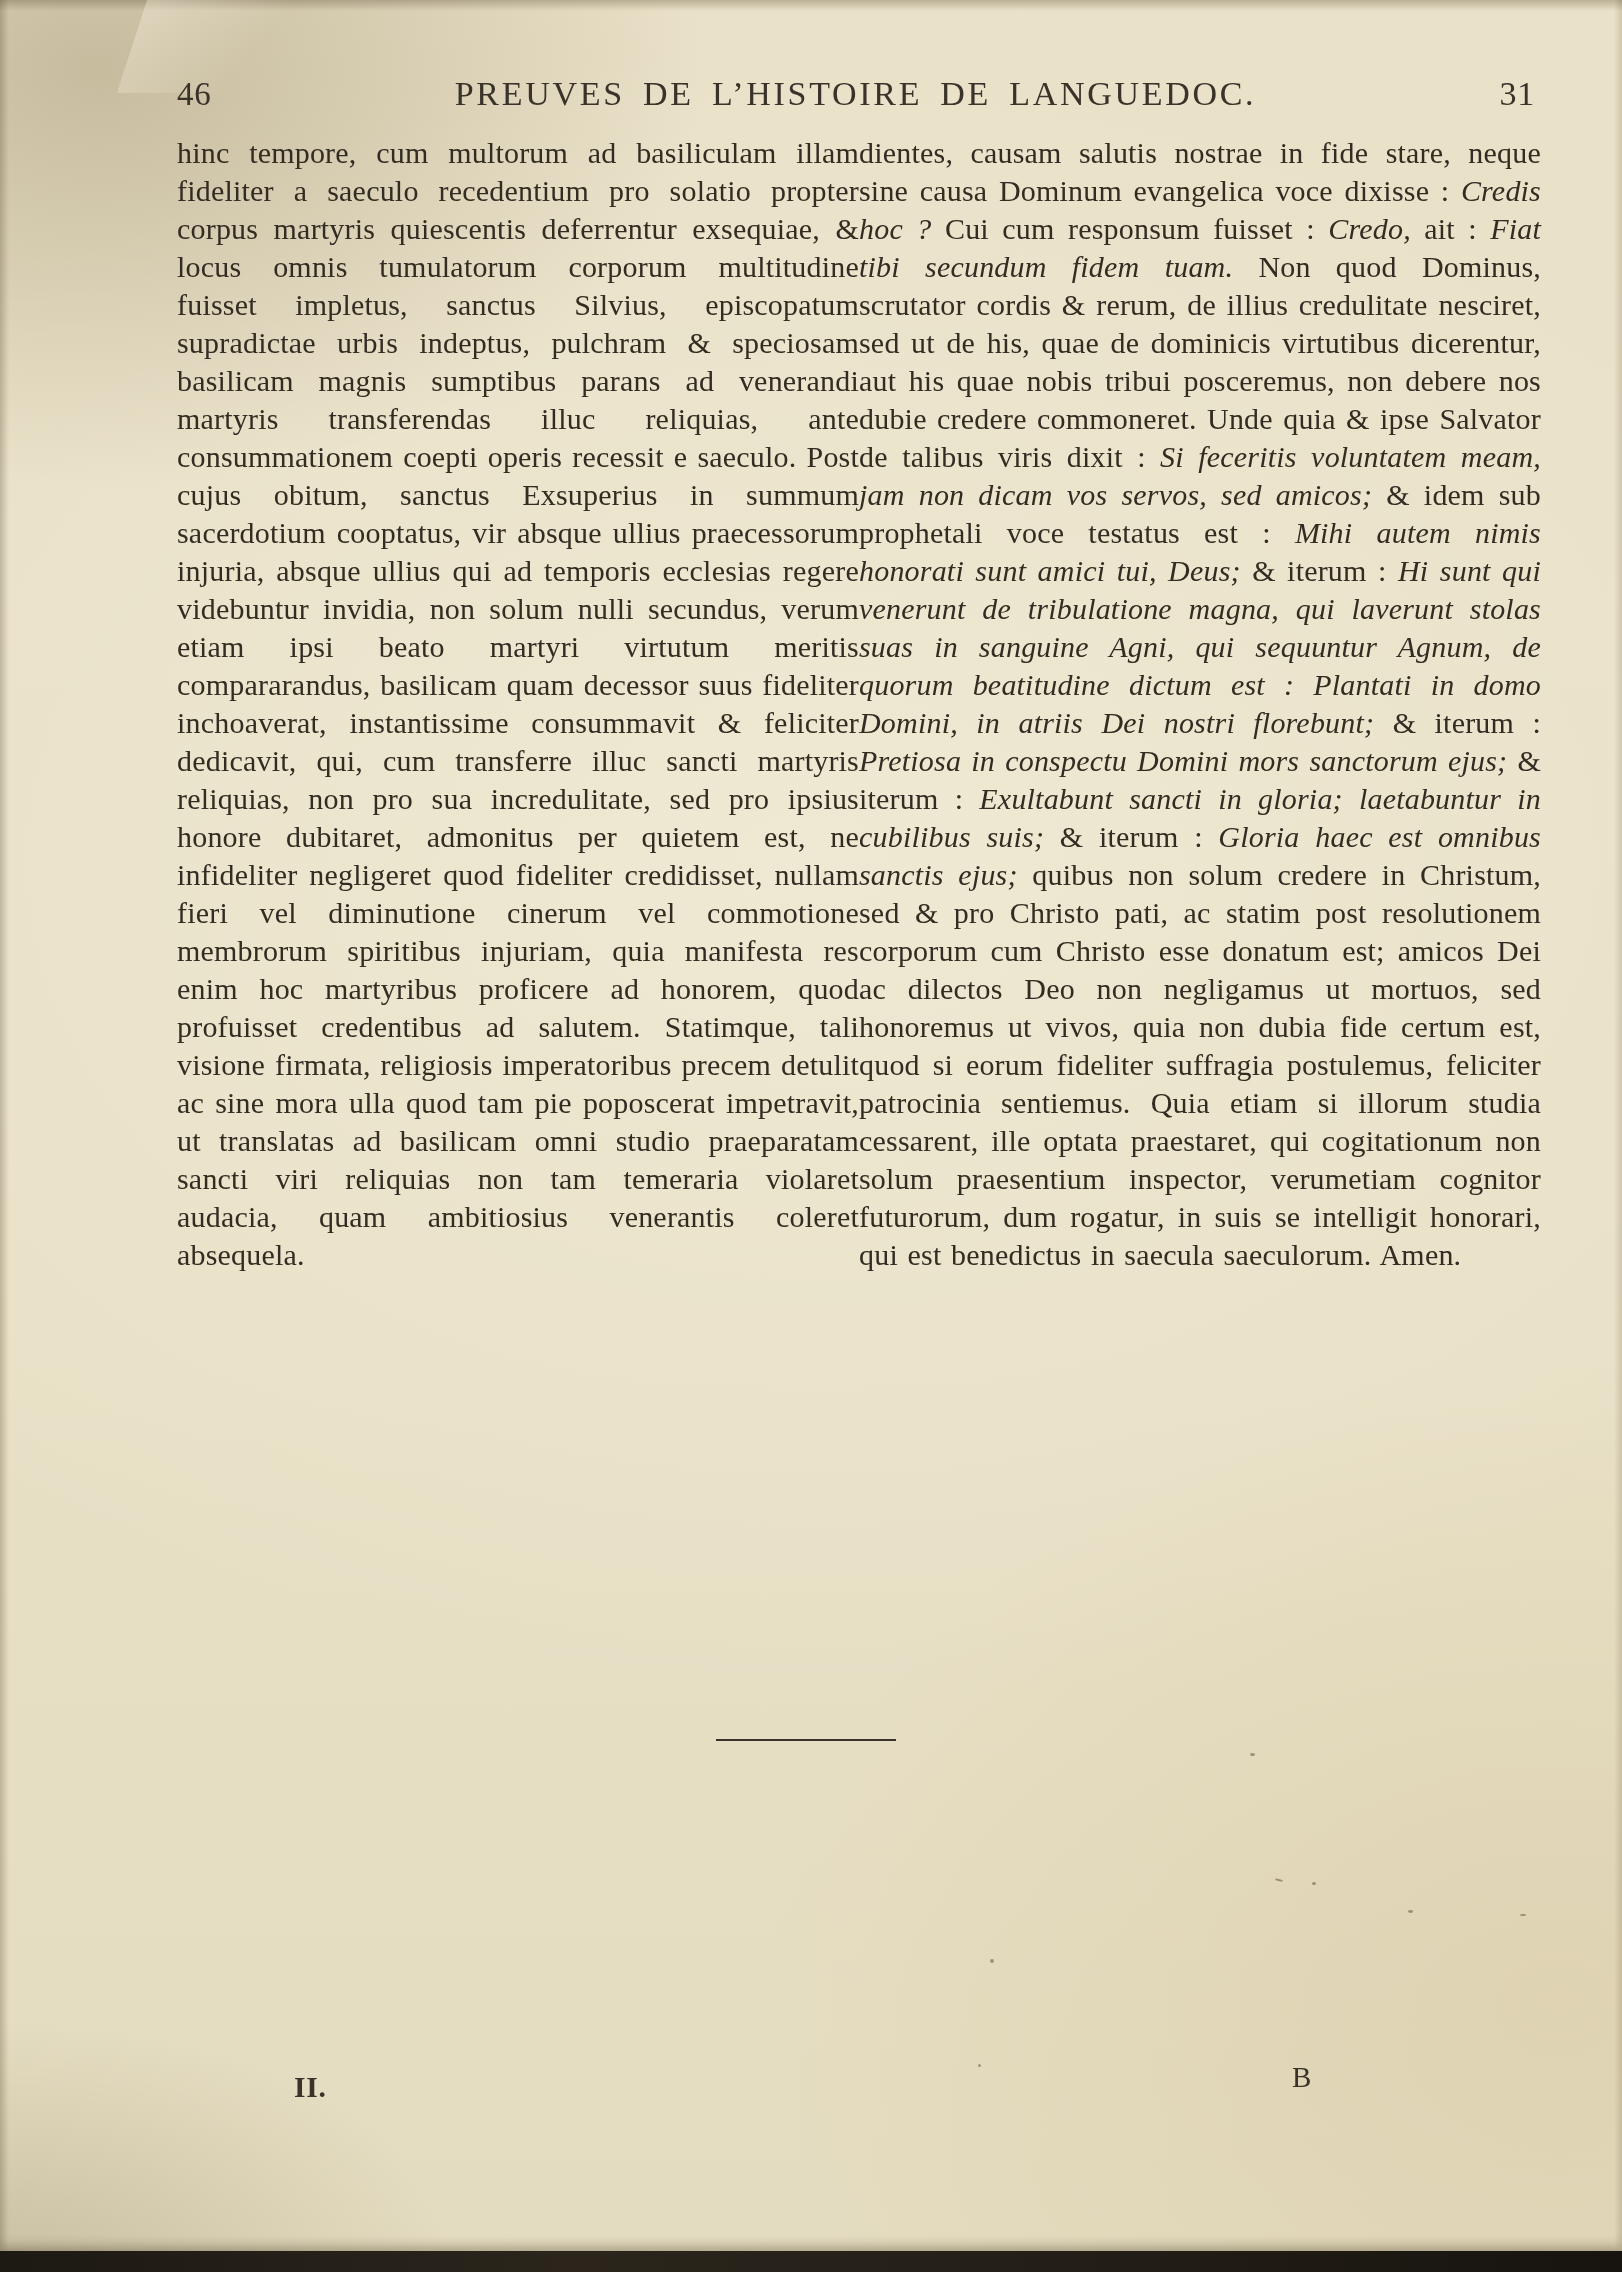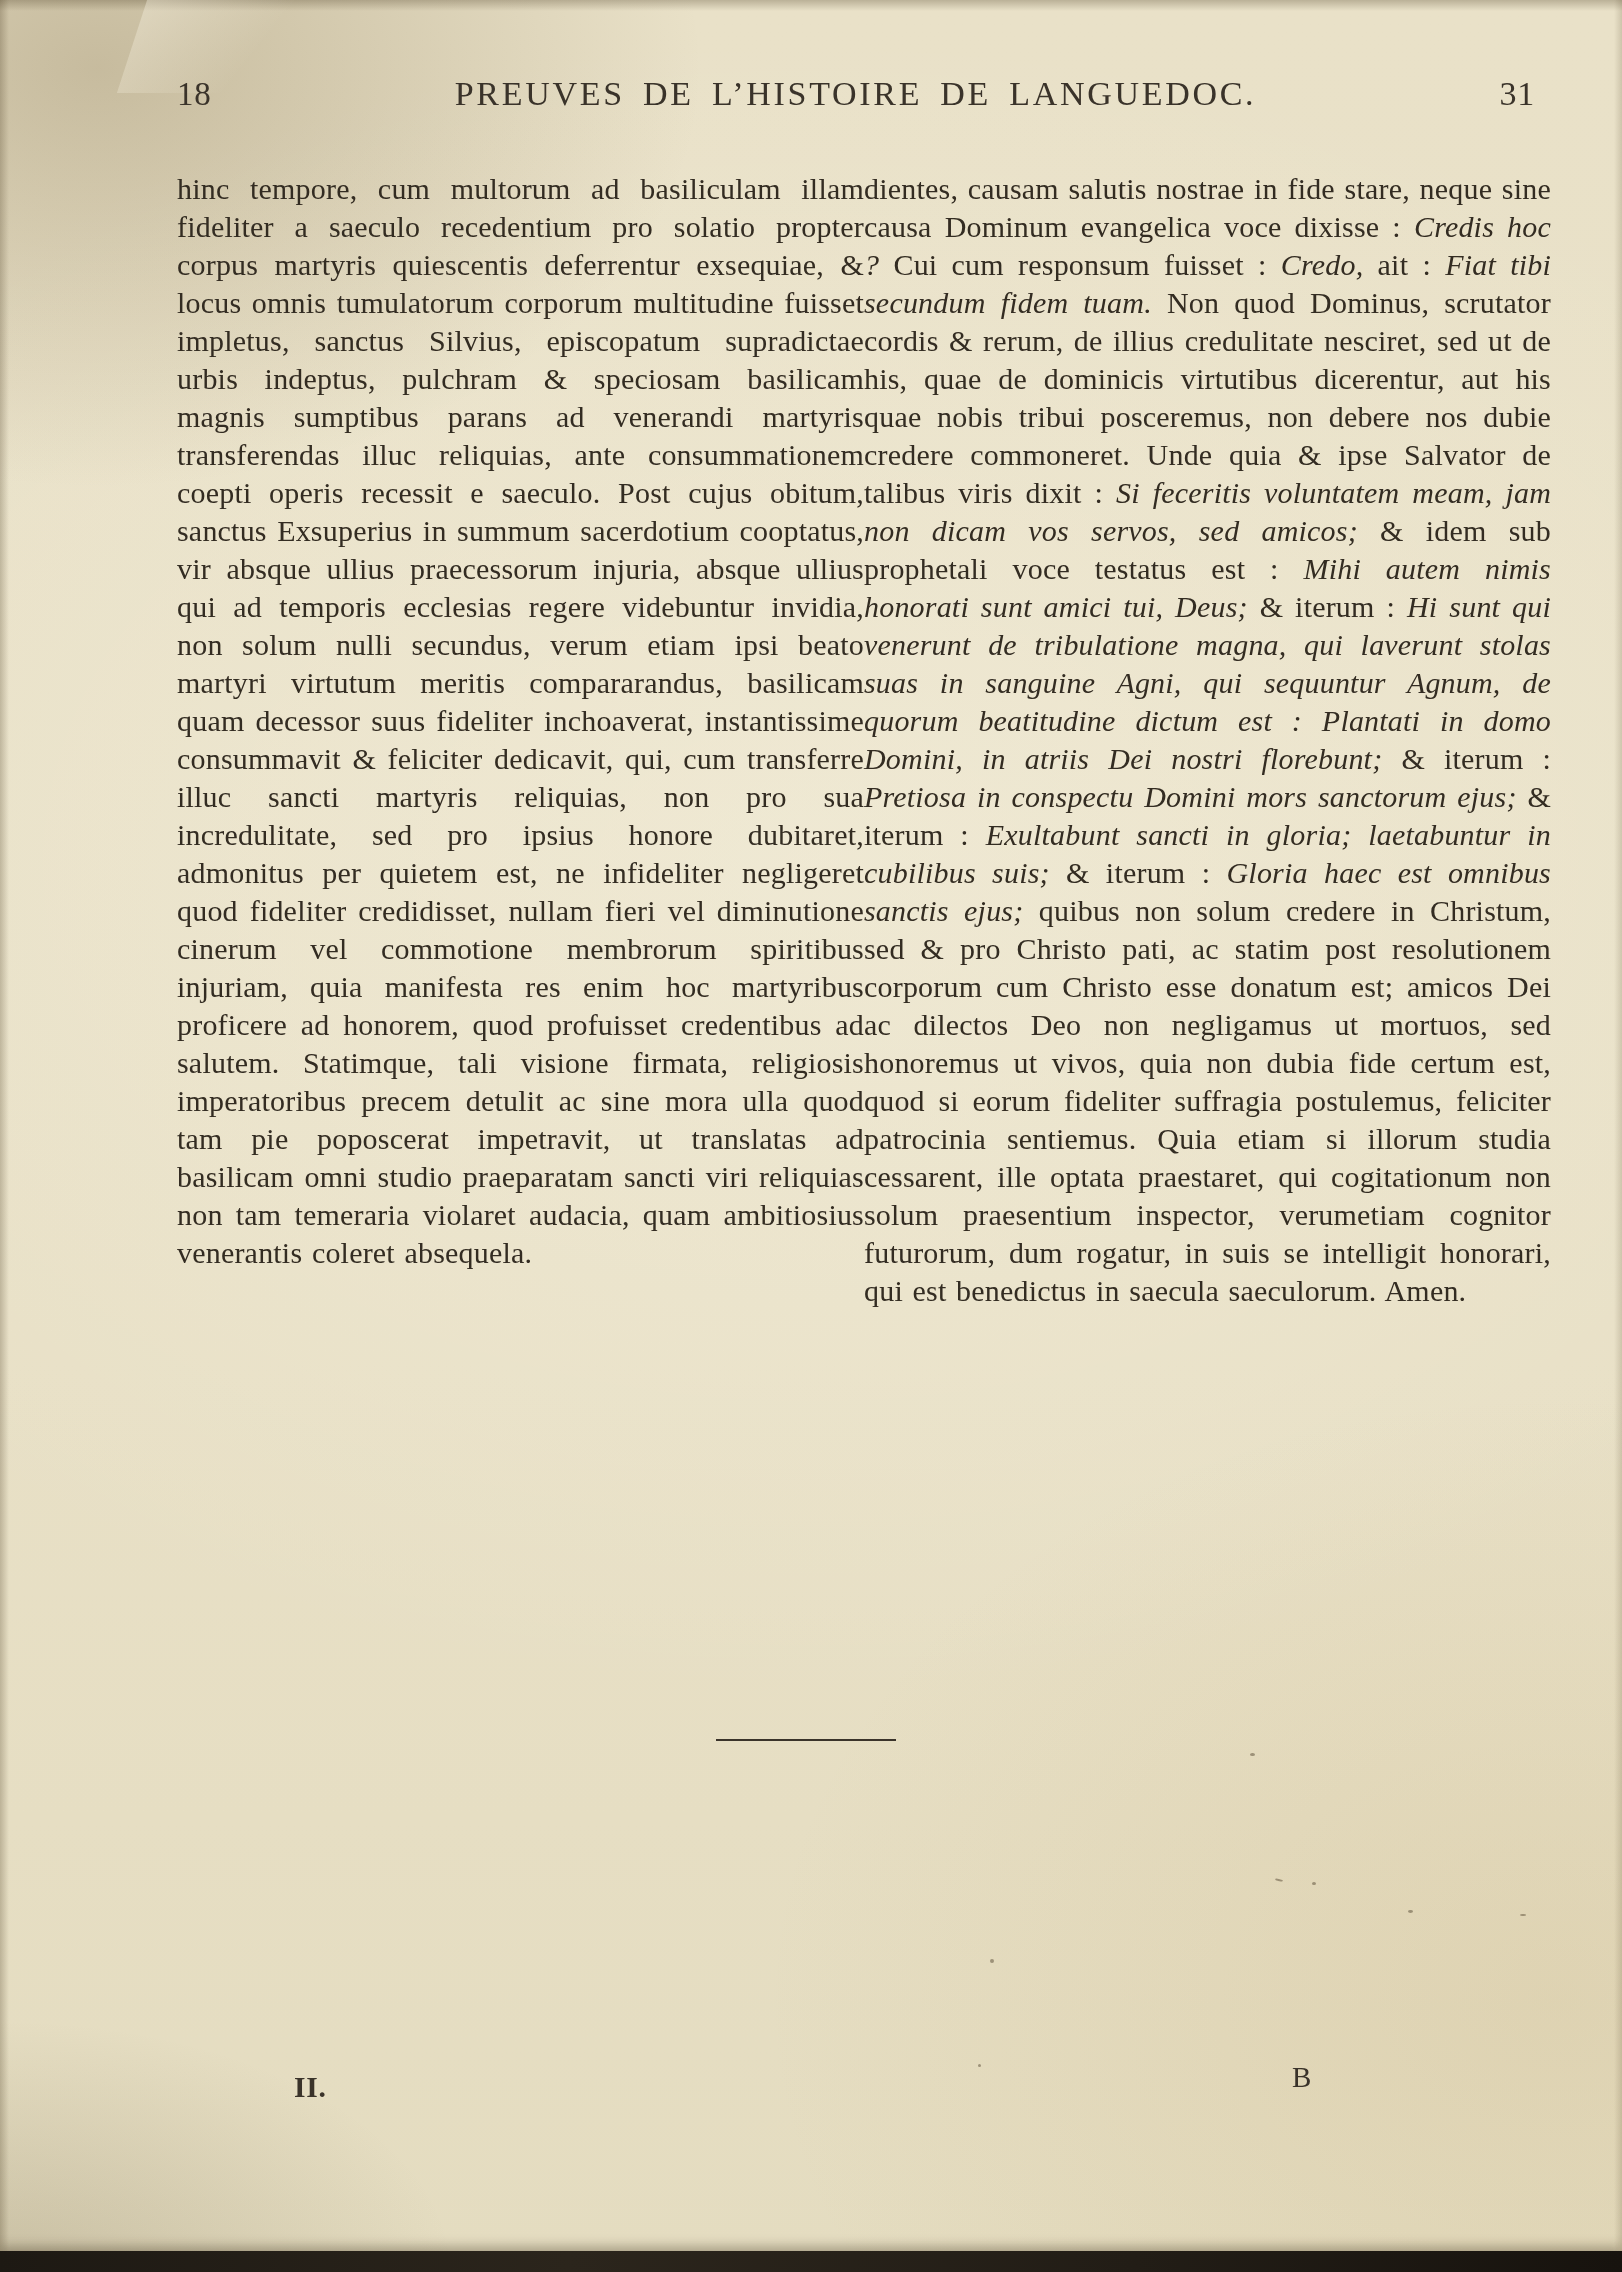--- a/index.html
+++ b/index.html
@@ -41,22 +41,22 @@
   }
   .pagenum{font-size:33px;color:var(--ink-soft);letter-spacing:0.8px;}
   .pagenum.right{font-size:34px;}
   .running-title{
     flex:1;text-align:center;
     font-size:34px;letter-spacing:2.7px;word-spacing:7px;
     color:var(--ink-soft);
   }
 
   .text-block{
-    position:absolute;top:134px;left:177px;right:71px;
-    display:flex;margin-top:36px;
+    position:absolute;top:134px;left:177px;right:81px;
+    display:flex;
   }
   .column{
     flex:1;
     font-size:30px;line-height:38px;
     text-align:justify;
     word-spacing:1.9px;letter-spacing:0.2px;
   }
   .para{margin:0;}
   .para.indent{text-indent:61px;}
   .it{font-style:italic;}
@@ -84,21 +84,21 @@
 <body>
 
 <div class="page">
 
   <div class="edge-top"></div>
   <div class="edge-left"></div>
   <div class="edge-right"></div>
   <div class="crease"></div>
 
   <div class="header">
-    <div class="pagenum left">18</div>
+    <div class="pagenum left">46</div>
     <div class="running-title">PREUVES DE L’HISTOIRE DE LANGUEDOC.</div>
     <div class="pagenum right">31</div>
   </div>
 
   <div class="text-block">
     <div class="column">
         <p class="para"><span>hinc tempore, cum multorum ad basiliculam illam fideliter a saeculo recedentium pro solatio propter corpus martyris quiescentis deferrentur exsequiae, &amp; locus omnis tumulatorum corporum multitudine fuisset impletus, sanctus Silvius, episcopatum supradictae urbis indeptus, pulchram &amp; speciosam basilicam magnis sumptibus parans ad venerandi martyris transferendas illuc reliquias, ante consummationem coepti operis recessit e saeculo. Post cujus obitum, sanctus Exsuperius in summum sacerdotium cooptatus, vir absque ullius praecessorum injuria, absque ullius qui ad temporis ecclesias regere videbuntur invidia, non solum nulli secundus, verum etiam ipsi beato martyri virtutum meritis compararandus, basilicam quam decessor suus fideliter inchoaverat, instantissime consummavit &amp; feliciter dedicavit, qui, cum transferre illuc sancti martyris reliquias, non pro sua incredulitate, sed pro ipsius honore dubitaret, admonitus per quietem est, ne infideliter negligeret quod fideliter credidisset, nullam fieri vel diminutione cinerum vel commotione membrorum spiritibus injuriam, quia manifesta res enim hoc martyribus proficere ad honorem, quod profuisset credentibus ad salutem. Statimque, tali visione firmata, religiosis imperatoribus precem detulit ac sine mora ulla quod tam pie poposcerat impetravit, ut translatas ad basilicam omni studio praeparatam sancti viri reliquias non tam temeraria violaret audacia, quam ambitiosius venerantis coleret absequela.</span></p>
       </div>
     <div class="column">
         <p class="para"><span>dientes, causam salutis nostrae in fide stare, neque sine causa Dominum evangelica voce dixisse : </span><span class="it">Credis hoc ? </span><span>Cui cum responsum fuisset : </span><span class="it">Credo, </span><span>ait : </span><span class="it">Fiat tibi secundum fidem tuam. </span><span>Non quod Dominus, scrutator cordis &amp; rerum, de illius credulitate nesciret, sed ut de his, quae de dominicis virtutibus dicerentur, aut his quae nobis tribui posceremus, non debere nos dubie credere commoneret. Unde quia &amp; ipse Salvator de talibus viris dixit : </span><span class="it">Si feceritis voluntatem meam, jam non dicam vos servos, sed amicos; </span><span>&amp; idem sub prophetali voce testatus est : </span><span class="it">Mihi autem nimis honorati sunt amici tui, Deus; </span><span>&amp; iterum : </span><span class="it">Hi sunt qui venerunt de tribulatione magna, qui laverunt stolas suas in sanguine Agni, qui sequuntur Agnum, de quorum beatitudine dictum est : Plantati in domo Domini, in atriis Dei nostri florebunt; </span><span>&amp; iterum : </span><span class="it">Pretiosa in conspectu Domini mors sanctorum ejus; </span><span>&amp; iterum : </span><span class="it">Exultabunt sancti in gloria; laetabuntur in cubilibus suis; </span><span>&amp; iterum : </span><span class="it">Gloria haec est omnibus sanctis ejus; </span><span>quibus non solum credere in Christum, sed &amp; pro Christo pati, ac statim post resolutionem corporum cum Christo esse donatum est; amicos Dei ac dilectos Deo non negligamus ut mortuos, sed honoremus ut vivos, quia non dubia fide certum est, quod si eorum fideliter suffragia postulemus, feliciter patrocinia sentiemus. Quia etiam si illorum studia cessarent, ille optata praestaret, qui cogitationum non solum praesentium inspector, verumetiam cognitor futurorum, dum rogatur, in suis se intelligit honorari, qui est benedictus in saecula saeculorum. Amen.</span></p>

